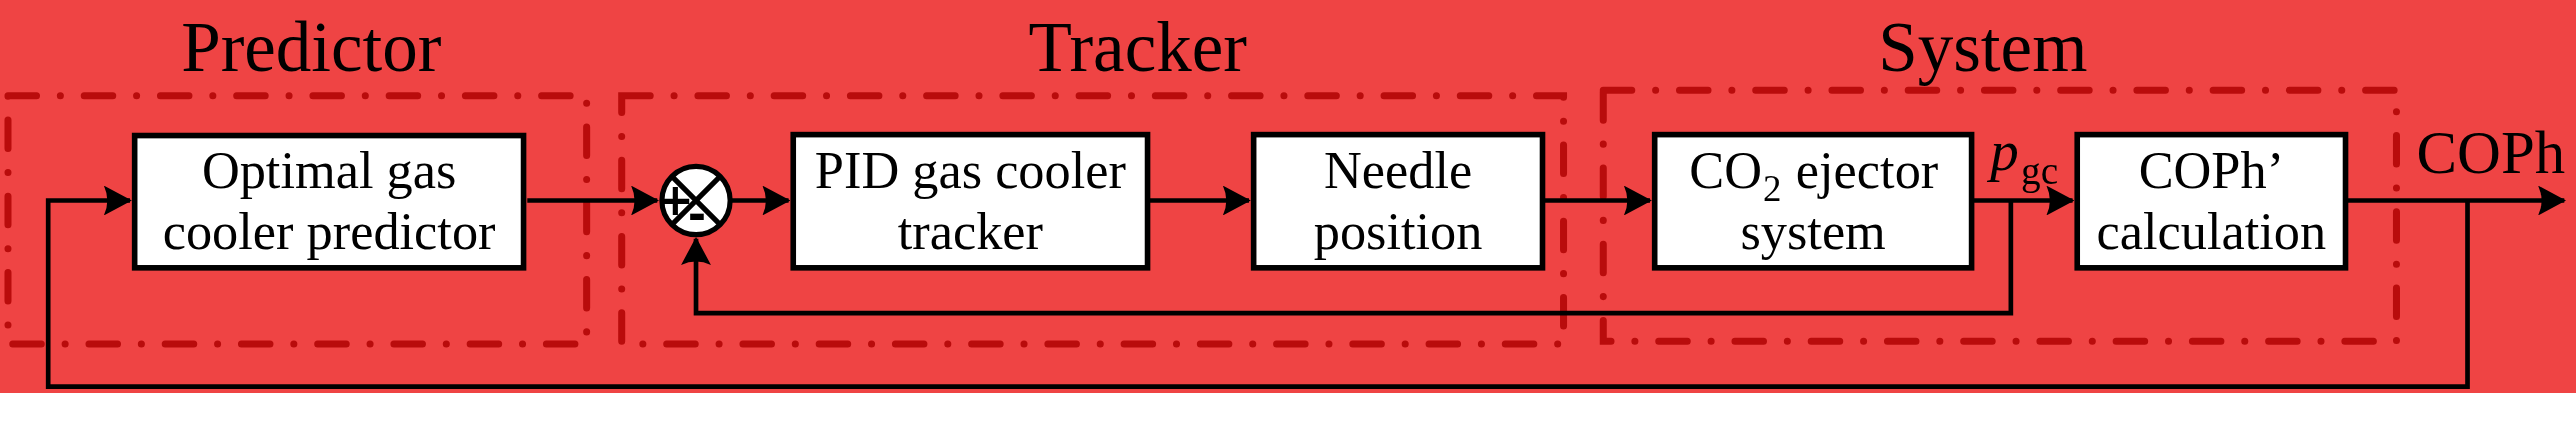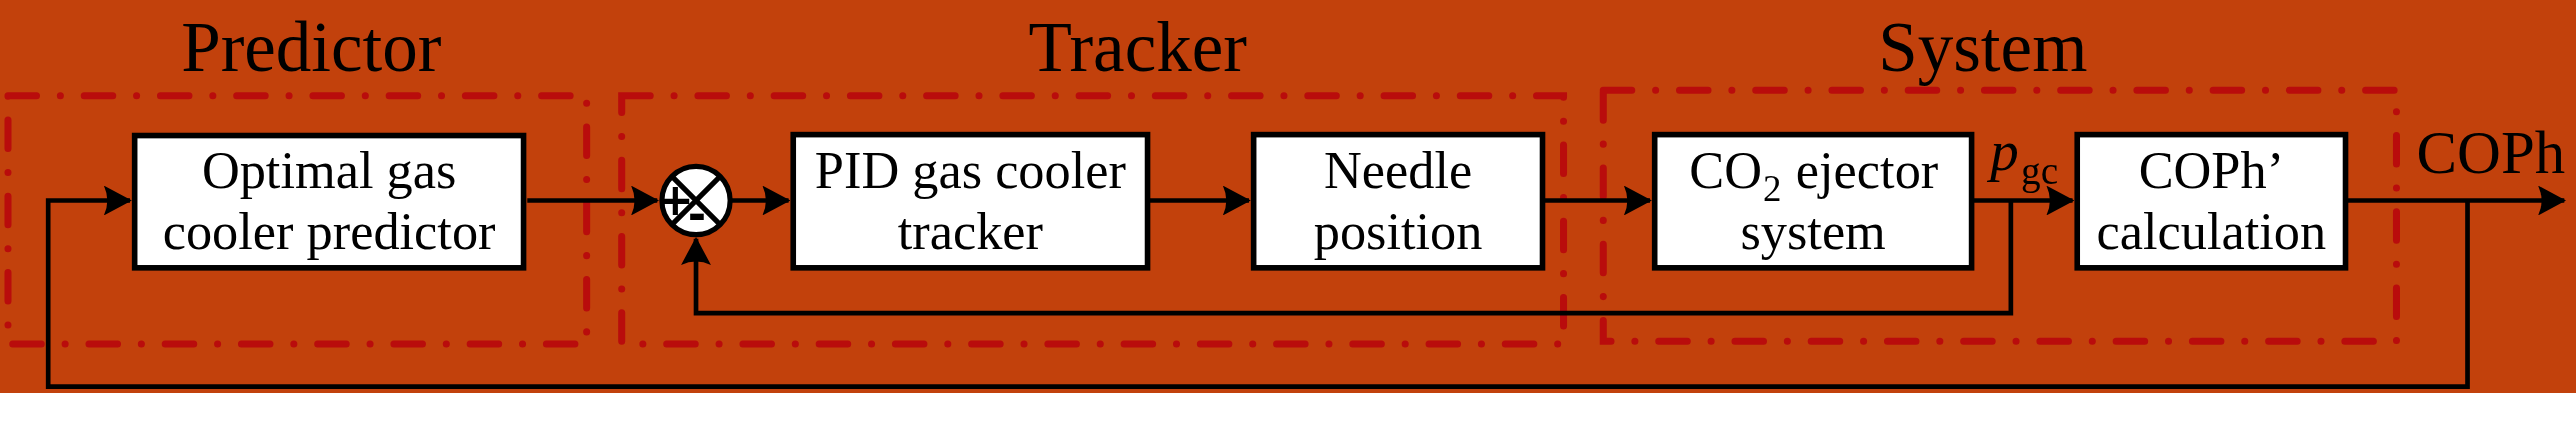--- a/index.html
+++ b/index.html
@@ -2,21 +2,21 @@
 <html style="font-size:8.2px"><head>
 <meta charset="utf-8">
 <style>
   html, body {
     margin: 0;
     padding: 0;
     background: #ffffff;
   }
   .diagram-wrap {
     width: 100%;
-    background: #c2410c;
+    background: #ef4444;
   }
   svg { display: block; width: 100%; height: auto; }
 
   text {
     font-family: "Liberation Serif", "DejaVu Serif", serif;
     fill: #000000;
   }
   .title   { font-size: 152px; text-anchor: middle; }
   .btxt    { font-size: 112px; text-anchor: middle; }
   .co2main { font-size: 112px; text-anchor: start; }

